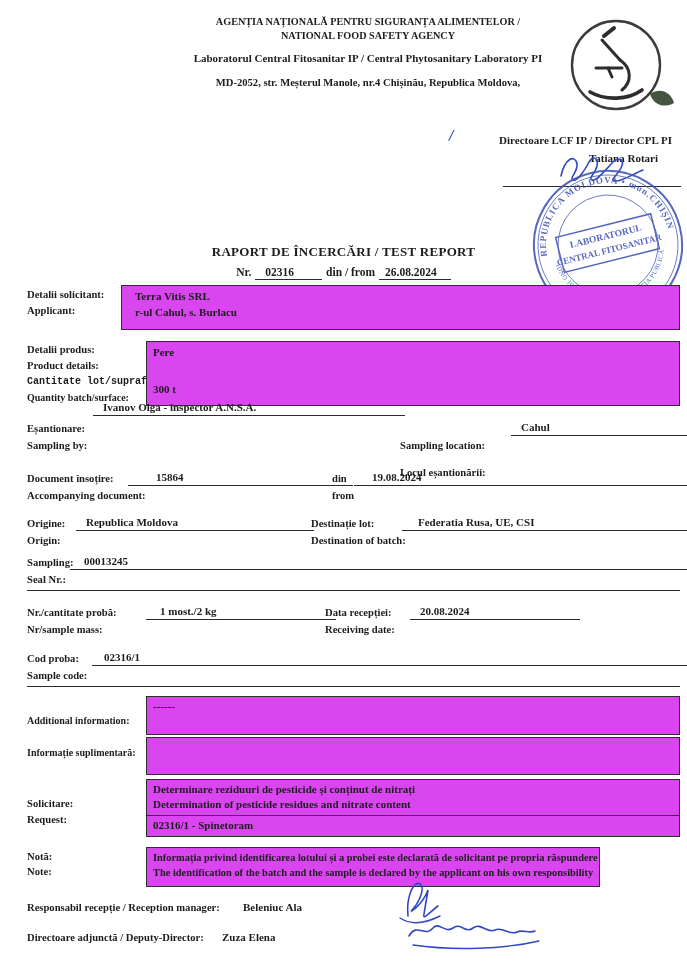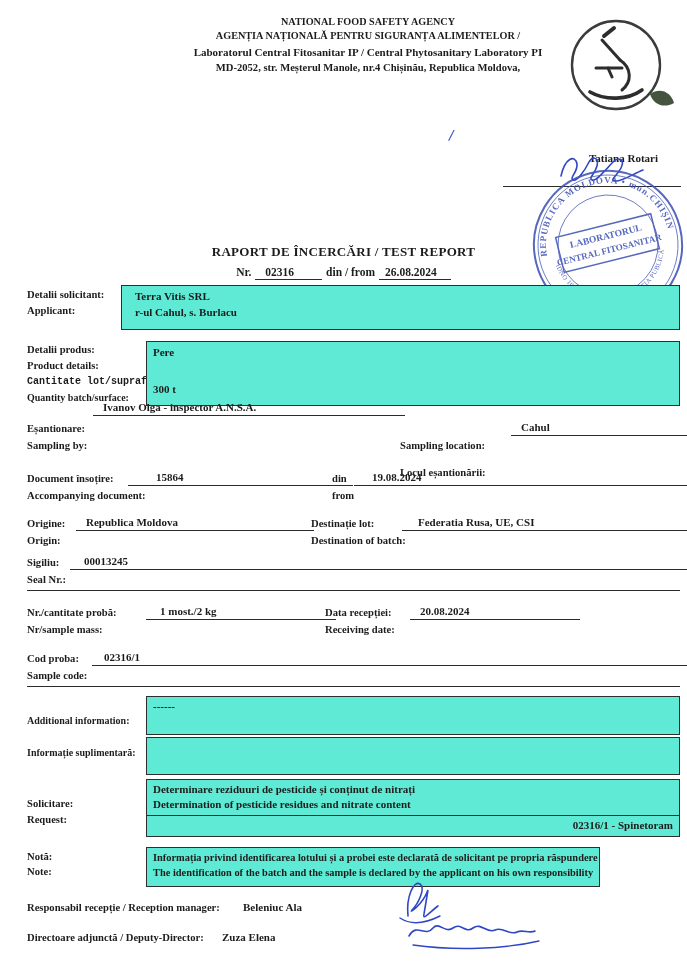--- a/index.html
+++ b/index.html
@@ -3,52 +3,53 @@
 <meta charset="utf-8">
 <style>
   html,body{margin:0;padding:0;background:#ffffff;}
   .page{position:relative;width:687px;height:966px;background:#ffffff;
         font-family:"Liberation Serif","DejaVu Serif",serif;color:#1c1c1c;overflow:hidden;margin:0 auto;}
   .abs{position:absolute;}
   .lbl{font-size:10.6px;font-weight:bold;white-space:nowrap;line-height:14px;}
   .lbl-sm{font-size:10px;font-weight:bold;white-space:nowrap;line-height:14px;}
   .val{font-size:11px;font-weight:bold;white-space:nowrap;line-height:15px;}
   .ul{border-bottom:1.2px solid #2b2b2b;}
-  .box{border:1.6px solid #2e2e2e;box-sizing:border-box;background:#5eead4;}
+  .box{border:1.6px solid #2e2e2e;box-sizing:border-box;background:#d946ef;}
   .hline{border-top:1.2px solid #2b2b2b;height:0;}
   .center{text-align:center;}
   .right{text-align:right;}
   .stamp-rot{transform:rotate(-14deg);}
 </style>
 </head>
 <body>
 
 <div class="page">
 
   <div class="abs center" style="left:133px;top:15px;width:470px;">
+    <div class="lbl" style="font-size:10.2px">AGENȚIA NAȚIONALĂ PENTRU SIGURANȚA ALIMENTELOR /</div>
     <div class="lbl" style="font-size:10.2px">NATIONAL FOOD SAFETY AGENCY</div>
-    <div class="lbl" style="font-size:10.2px">AGENȚIA NAȚIONALĂ PENTRU SIGURANȚA ALIMENTELOR /</div>
-    <div class="lbl" style="font-size:11px;margin-top:2px">Laboratorul Central Fitosanitar IP / Central Phytosanitary Laboratory PI</div>
-    <div class="lbl" style="margin-top:2px">MD-2052, str. Meșterul Manole, nr.4 Chișinău, Republica Moldova,</div>
+    <div class="lbl" style="font-size:11px;margin-top:8px">Laboratorul Central Fitosanitar IP / Central Phytosanitary Laboratory PI</div>
+    <div class="lbl" style="margin-top:11px">MD-2052, str. Meșterul Manole, nr.4 Chișinău, Republica Moldova,</div>
   </div>
 
   <svg class="abs" style="left:552px;top:16px" width="130" height="104" viewBox="0 0 130 104">
     <circle cx="64" cy="49" r="44" fill="none" stroke="#3b3b3b" stroke-width="2.4"></circle>
     <g fill="none" stroke="#2d2d2d" stroke-width="3" stroke-linecap="round">
       <path d="M52 20 l10 -8" stroke-width="4"></path>
       <path d="M50 24 L68 44"></path>
       <path d="M68 44 c12 8 12 22 2 30"></path>
       <path d="M44 52 l26 0"></path>
       <path d="M56 52 l4 9"></path>
       <path d="M38 76 c16 9 38 8 52 -2" stroke-width="3.6"></path>
     </g>
     <path d="M98 78 c10 -7 21 -2 24 9 c-11 6 -21 1 -24 -9 z" fill="#44543f"></path>
   </svg>
 
   <div class="abs" style="left:449px;top:126px;font-size:17px;font-weight:bold;color:#2f47c5;transform:rotate(8deg);">/</div>
+  <div class="abs right lbl" style="left:320px;top:133px;width:352px;font-size:11px;">Directoare LCF IP / Director CPL PI</div>
   <div class="abs right val" style="left:320px;top:151px;width:338px;">Tatiana Rotari</div>
 
   <svg class="abs" style="left:555px;top:150px" width="110" height="36" viewBox="0 0 110 36">
     <path d="M6,26 C10,8 20,4 22,14 C23,22 14,28 18,30 C22,32 30,20 34,12 C38,5 44,8 42,16 C40,24 33,28 37,30 C41,32 52,18 58,12 C64,6 70,10 66,18 C62,26 54,30 60,31 C66,32 78,24 88,20" fill="none" stroke="#2f47c5" stroke-width="1.6" stroke-linecap="round"></path>
   </svg>
   <div class="abs hline" style="left:503px;top:186px;width:178px;"></div>
 
   <svg class="abs stamp-rot" style="left:530px;top:167px;opacity:0.88" width="156" height="156" viewBox="0 0 156 156">
     <defs>
       <path id="stamp-arc-top" d="M 16,78 A 62,62 0 0 1 140,78"></path>
@@ -108,21 +109,21 @@
   <div class="abs lbl" style="left:27px;top:489px;">Accompanying document:</div>
   <div class="abs lbl" style="left:332px;top:489px;">from</div>
 
   <div class="abs lbl" style="left:27px;top:517px;">Origine:</div>
   <div class="abs val ul" style="left:76px;top:515px;width:228px;padding-left:10px;">Republica Moldova</div>
   <div class="abs lbl" style="left:311px;top:517px;">Destinație lot:</div>
   <div class="abs val ul" style="left:402px;top:515px;width:278px;padding-left:16px;">Federatia Rusa, UE, CSI</div>
   <div class="abs lbl" style="left:27px;top:534px;">Origin:</div>
   <div class="abs lbl" style="left:311px;top:534px;">Destination of batch:</div>
 
-  <div class="abs lbl" style="left:27px;top:556px;">Sigiliu:</div>
+  <div class="abs lbl" style="left:27px;top:556px;">Sampling:</div>
   <div class="abs val ul" style="left:70px;top:554px;width:610px;padding-left:14px;">00013245</div>
   <div class="abs lbl" style="left:27px;top:573px;">Seal Nr.:</div>
   <div class="abs hline" style="left:27px;top:590px;width:653px;"></div>
 
   <div class="abs lbl" style="left:27px;top:606px;">Nr./cantitate probă:</div>
   <div class="abs val ul" style="left:146px;top:604px;width:176px;padding-left:14px;">1 most./2 kg</div>
   <div class="abs lbl" style="left:325px;top:606px;">Data recepției:</div>
   <div class="abs val ul" style="left:410px;top:604px;width:160px;padding-left:10px;">20.08.2024</div>
   <div class="abs lbl" style="left:27px;top:623px;">Nr/sample mass:</div>
   <div class="abs lbl" style="left:325px;top:623px;">Receiving date:</div>
@@ -139,21 +140,21 @@
   </div>
   <div class="abs box" style="left:146px;top:737px;width:534px;height:38px;"></div>
 
   <div class="abs lbl" style="left:27px;top:797px;">Solicitare:</div>
   <div class="abs lbl" style="left:27px;top:813px;">Request:</div>
   <div class="abs box" style="left:146px;top:779px;width:534px;">
     <div style="padding:2px 6px 3px 6px;border-bottom:1.4px solid #2e2e2e;">
       <div class="val">Determinare reziduuri de pesticide și conținut de nitrați</div>
       <div class="val">Determination of pesticide residues and nitrate content</div>
     </div>
-    <div class="val" style="padding:2px 6px 3px 6px;text-align:right;">02316/1 - Spinetoram</div>
+    <div class="val" style="padding:2px 6px 3px 6px;">02316/1 - Spinetoram</div>
   </div>
 
   <div class="abs lbl" style="left:27px;top:850px;">Notă:</div>
   <div class="abs lbl" style="left:27px;top:865px;">Note:</div>
   <div class="abs box" style="left:146px;top:847px;width:454px;height:40px;">
     <div class="lbl" style="font-size:10.4px;padding:3px 0 0 6px;">Informația privind identificarea lotului și a probei este declarată de solicitant pe propria răspundere</div>
     <div class="lbl" style="font-size:10.4px;padding:1px 0 0 6px;">The identification of the batch and the sample is declared by the applicant on his own responsibility</div>
   </div>
 
   <div class="abs lbl" style="left:27px;top:901px;">Responsabil recepție / Reception manager:</div>

